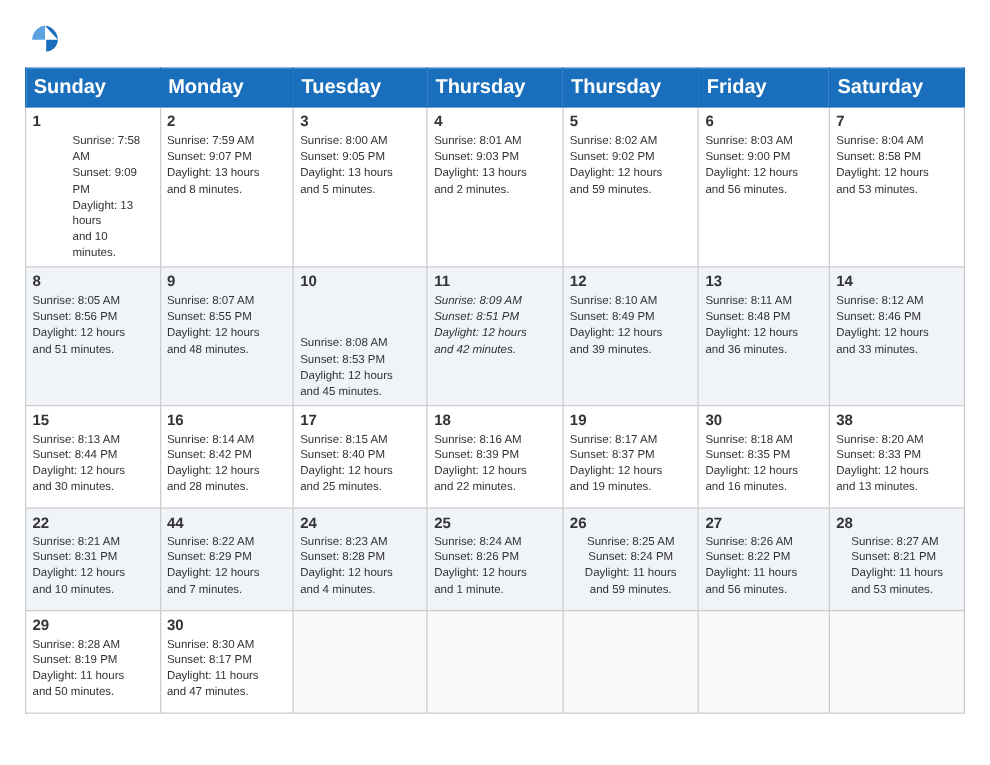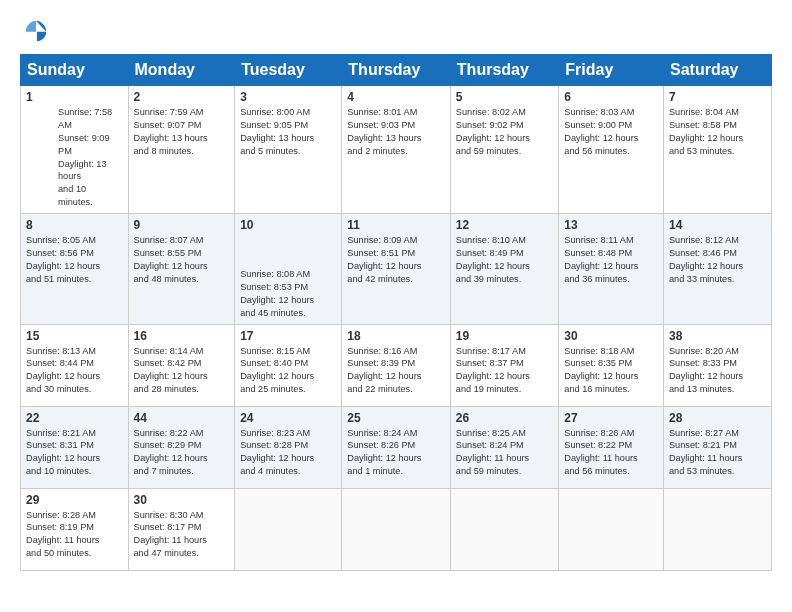--- a/index.html
+++ b/index.html
@@ -198,21 +198,21 @@
           </td>
           <td>
             <span class="day-num">10</span>
             <div class="day-info" style="white-space: pre-line; margin-top: 36px;">Sunrise: 8:08 AM
 Sunset: 8:53 PM
 Daylight: 12 hours
 and 45 minutes.</div>
           </td>
           <td>
             <span class="day-num">11</span>
-            <div class="day-info" style="white-space: pre-line;">Sunrise: 8:09 AM
+            <div class="day-info" style="white-space: pre-line; font-style: italic;">Sunrise: 8:09 AM
 Sunset: 8:51 PM
 Daylight: 12 hours
 and 42 minutes.</div>
           </td>
           <td>
             <span class="day-num">12</span>
             <div class="day-info" style="white-space: pre-line;">Sunrise: 8:10 AM
 Sunset: 8:49 PM
 Daylight: 12 hours
 and 39 minutes.</div>
@@ -307,35 +307,35 @@
           </td>
           <td>
             <span class="day-num">25</span>
             <div class="day-info" style="white-space: pre-line;">Sunrise: 8:24 AM
 Sunset: 8:26 PM
 Daylight: 12 hours
 and 1 minute.</div>
           </td>
           <td>
             <span class="day-num">26</span>
-            <div class="day-info" style="white-space: pre-line;">Sunrise: 8:25 AM
+            <div class="day-info" style="white-space: pre-line; text-align: center;">Sunrise: 8:25 AM
 Sunset: 8:24 PM
 Daylight: 11 hours
 and 59 minutes.</div>
           </td>
           <td>
             <span class="day-num">27</span>
             <div class="day-info" style="white-space: pre-line;">Sunrise: 8:26 AM
 Sunset: 8:22 PM
 Daylight: 11 hours
 and 56 minutes.</div>
           </td>
           <td>
             <span class="day-num">28</span>
-            <div class="day-info" style="white-space: pre-line;">Sunrise: 8:27 AM
+            <div class="day-info" style="white-space: pre-line; margin-left: 12px;">Sunrise: 8:27 AM
 Sunset: 8:21 PM
 Daylight: 11 hours
 and 53 minutes.</div>
           </td>
         </tr>
         <tr>
           <td>
             <span class="day-num">29</span>
             <div class="day-info" style="white-space: pre-line;">Sunrise: 8:28 AM
 Sunset: 8:19 PM

